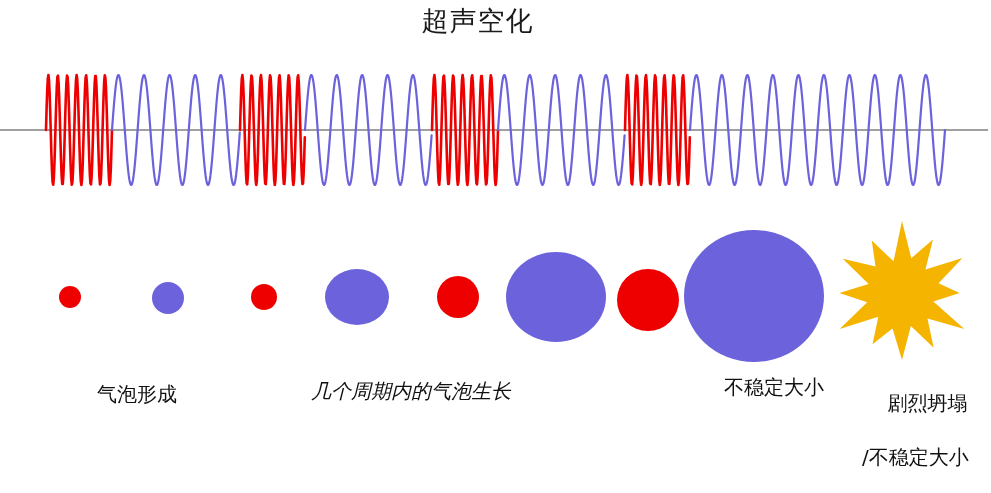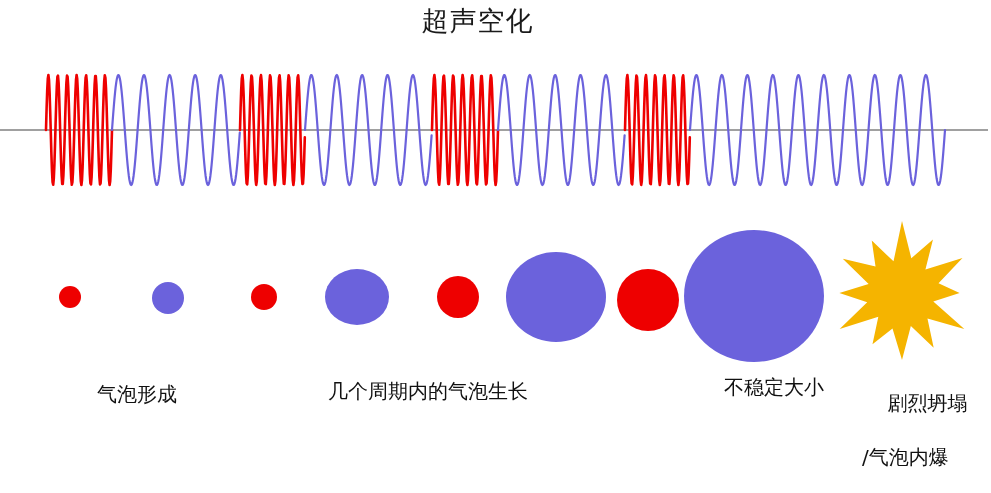--- a/index.html
+++ b/index.html
@@ -59,21 +59,21 @@
   }
   
   .caption {
     position: absolute;
     font-size: 20px;
     line-height: 27px;
     color: #111111;
     white-space: pre;
   }
   .caption-formation { left: 58px;  top: 381px; margin-left: 39px; }
-  .caption-growth    { left: 328px; top: 378px; }
+  .caption-growth    { left: 311px; top: 378px; font-style: italic; }
   .caption-unstable  { left: 724px; top: 374px; }
   .caption-implosion { left: 862px; top: 363px; letter-spacing: 0px; }
   .caption-implosion .line2 { display: block; }
 </style>
 </head>
 <body>
 
 <div id="canvas">
 
   <div class="title">超声空化</div>
@@ -111,16 +111,16 @@
   </div>
 
   <div class="caption caption-formation">气泡形成</div>
 
   <div class="caption caption-growth">几个周期内的气泡生长</div>
 
   <div class="caption caption-unstable">不稳定大小</div>
 
   <div class="caption caption-implosion">
     <span class="line1">剧烈坍塌</span>
-    <span class="line2">/气泡内爆</span>
+    <span class="line2">/不稳定大小</span>
   </div>
 
 </div>
 
 </body></html>

